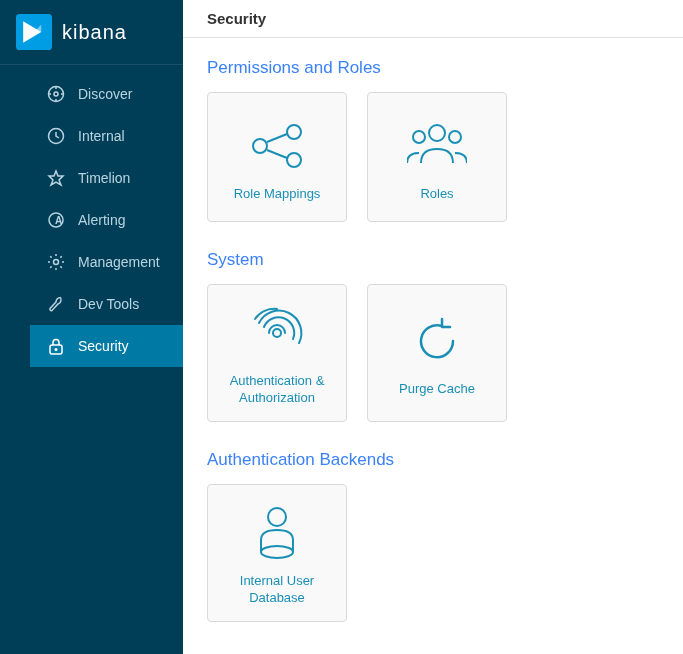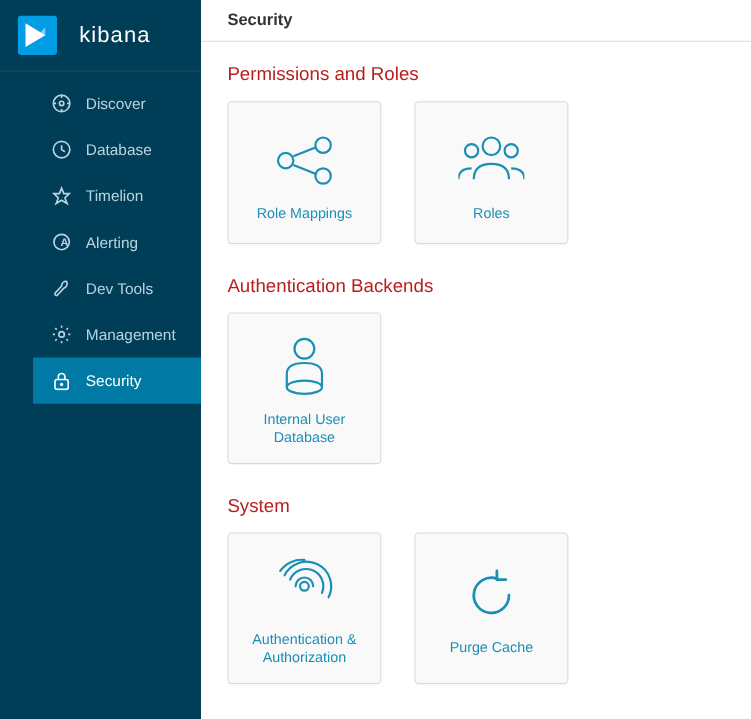--- a/index.html
+++ b/index.html
@@ -23,21 +23,20 @@
     .kibana-logo {
       width: 36px;
       height: 36px;
       margin-right: 10px;
     }
     .sidebar-logo-text {
       color: #fff;
       font-size: 20px;
       font-weight: 300;
       letter-spacing: 1px;
-      margin-left: 10px;
     }
     .sidebar-nav {
       display: flex;
       flex-direction: column;
       margin-top: 8px;
       padding-left: 30px;
     }
     .sidebar-item {
       display: flex;
       align-items: center;
@@ -76,27 +75,27 @@
     .main-header h1 {
       font-size: 15px;
       font-weight: 600;
       color: #333;
     }
     .main-content {
       padding: 20px 24px;
     }
     .section-title {
       font-size: 17px;
-      color: #b91c1c;
+      color: #3b82f6;
       font-weight: 400;
       margin-bottom: 14px;
     }
     .cards-row {
       display: flex;
-      gap: 30px;
+      gap: 20px;
       margin-bottom: 28px;
       flex-wrap: wrap;
     }
     .card {
       width: 140px;
       min-height: 130px;
       border: 1px solid #d9d9d9;
       border-radius: 4px;
       display: flex;
       flex-direction: column;
@@ -152,21 +151,21 @@
     </div>
 
 
     <div class="sidebar-item">
       <span class="nav-icon">
         <svg width="18" height="18" viewBox="0 0 18 18" fill="none" stroke="#b8d4e0" stroke-width="1.5">
           <circle cx="9" cy="9" r="7.5"></circle>
           <polyline points="9,5 9,9 12,11"></polyline>
         </svg>
       </span>
-      <span>Database</span>
+      <span>Internal</span>
     </div>
 
     <div class="sidebar-item">
       <span class="nav-icon">
         <svg width="18" height="18" viewBox="0 0 18 18" fill="none" stroke="#b8d4e0" stroke-width="1.5">
           <path d="M9 2 L11 7 L16 7 L12 11 L14 16 L9 13 L4 16 L6 11 L2 7 L7 7 Z"></path>
         </svg>
       </span>
       <span>Timelion</span>
     </div>
@@ -177,34 +176,34 @@
           <path d="M9 2 A7 7 0 1 0 9 16 A7 7 0 0 0 9 2"></path>
           <text x="8" y="13" fill="#b8d4e0" stroke="none" font-size="10" font-weight="bold">A</text>
         </svg>
       </span>
       <span>Alerting</span>
     </div>
 
     <div class="sidebar-item">
       <span class="nav-icon">
         <svg width="18" height="18" viewBox="0 0 18 18" fill="none" stroke="#b8d4e0" stroke-width="1.5">
-          <path d="M13.5 2.5 A4.5 4.5 0 0 0 9 7 L3 13.5 A1.5 1.5 0 0 0 5 15.5 L11 9 A4.5 4.5 0 0 0 13.5 2.5"></path>
-        </svg>
-      </span>
-      <span>Dev Tools</span>
-    </div>
-
-    <div class="sidebar-item">
-      <span class="nav-icon">
-        <svg width="18" height="18" viewBox="0 0 18 18" fill="none" stroke="#b8d4e0" stroke-width="1.5">
           <circle cx="9" cy="9" r="2.5"></circle>
           <path d="M9 1v2M9 15v2M1 9h2M15 9h2M3.22 3.22l1.41 1.41M13.37 13.37l1.41 1.41M3.22 14.78l1.41-1.41M13.37 4.63l1.41-1.41"></path>
         </svg>
       </span>
       <span>Management</span>
+    </div>
+
+    <div class="sidebar-item">
+      <span class="nav-icon">
+        <svg width="18" height="18" viewBox="0 0 18 18" fill="none" stroke="#b8d4e0" stroke-width="1.5">
+          <path d="M13.5 2.5 A4.5 4.5 0 0 0 9 7 L3 13.5 A1.5 1.5 0 0 0 5 15.5 L11 9 A4.5 4.5 0 0 0 13.5 2.5"></path>
+        </svg>
+      </span>
+      <span>Dev Tools</span>
     </div>
 
     <div class="sidebar-item active">
       <span class="nav-icon">
         <svg width="18" height="18" viewBox="0 0 18 18" fill="none" stroke="#fff" stroke-width="1.5">
           <rect x="3" y="8" width="12" height="9" rx="2"></rect>
           <path d="M6 8V5.5 A3 3 0 0 1 12 5.5 V8"></path>
           <circle cx="9" cy="12.5" r="1.5" fill="#fff" stroke="none"></circle>
         </svg>
       </span>
@@ -249,64 +248,64 @@
               <path d="M60 42 Q60 32 48 32"></path>
             </svg>
           </div>
           <span class="card-label">Roles</span>
         </div>
 
       </div>
     </div>
 
     <div>
+      <div class="section-title">System</div>
+      <div class="cards-row">
+
+        <div class="card">
+          <div class="card-icon">
+            <svg width="56" height="56" viewBox="0 0 56 56" fill="none" stroke="#1a8fb5" stroke-width="2">
+
+              <circle cx="28" cy="28" r="4"></circle>
+              <path d="M20 28 A8 8 0 1 1 36 28" stroke-linecap="round"></path>
+              <path d="M15 22 A14 14 0 1 1 44 34" stroke-linecap="round"></path>
+              <path d="M10 18 A20 20 0 1 1 50 38" stroke-linecap="round"></path>
+              <path d="M6 14 A24 24 0 0 1 28 4" stroke-linecap="round"></path>
+            </svg>
+          </div>
+          <span class="card-label">Authentication &amp; Authorization</span>
+        </div>
+
+        <div class="card">
+          <div class="card-icon">
+            <svg width="56" height="56" viewBox="0 0 56 56" fill="none" stroke="#1a8fb5" stroke-width="2.5">
+
+              <path d="M44 28 A16 16 0 1 1 33 13" stroke-linecap="round"></path>
+              <polyline points="33,6 33,14 41,14" stroke-linecap="round" stroke-linejoin="round"></polyline>
+            </svg>
+          </div>
+          <span class="card-label">Purge Cache</span>
+        </div>
+      </div>
+    </div>
+
+    <div>
       <div class="section-title">Authentication Backends</div>
       <div class="cards-row">
 
         <div class="card">
           <div class="card-icon">
             <svg width="52" height="58" viewBox="0 0 52 58" fill="none" stroke="#1a8fb5" stroke-width="2">
 
               <circle cx="26" cy="13" r="9" fill="none"></circle>
               <path d="M10 36 Q10 26 26 26 Q42 26 42 36"></path>
               <ellipse cx="26" cy="48" rx="16" ry="6" fill="none"></ellipse>
               <line x1="10" y1="36" x2="10" y2="48"></line>
               <line x1="42" y1="36" x2="42" y2="48"></line>
             </svg>
           </div>
           <span class="card-label">Internal User Database</span>
         </div>
       </div>
     </div>
 
-    <div>
-      <div class="section-title">System</div>
-      <div class="cards-row">
-
-        <div class="card">
-          <div class="card-icon">
-            <svg width="56" height="56" viewBox="0 0 56 56" fill="none" stroke="#1a8fb5" stroke-width="2">
-
-              <circle cx="28" cy="28" r="4"></circle>
-              <path d="M20 28 A8 8 0 1 1 36 28" stroke-linecap="round"></path>
-              <path d="M15 22 A14 14 0 1 1 44 34" stroke-linecap="round"></path>
-              <path d="M10 18 A20 20 0 1 1 50 38" stroke-linecap="round"></path>
-              <path d="M6 14 A24 24 0 0 1 28 4" stroke-linecap="round"></path>
-            </svg>
-          </div>
-          <span class="card-label">Authentication &amp; Authorization</span>
-        </div>
-
-        <div class="card">
-          <div class="card-icon">
-            <svg width="56" height="56" viewBox="0 0 56 56" fill="none" stroke="#1a8fb5" stroke-width="2.5">
-
-              <path d="M44 28 A16 16 0 1 1 33 13" stroke-linecap="round"></path>
-              <polyline points="33,6 33,14 41,14" stroke-linecap="round" stroke-linejoin="round"></polyline>
-            </svg>
-          </div>
-          <span class="card-label">Purge Cache</span>
-        </div>
-      </div>
-    </div>
-
   </div>
 </div>
 
 </body></html>

